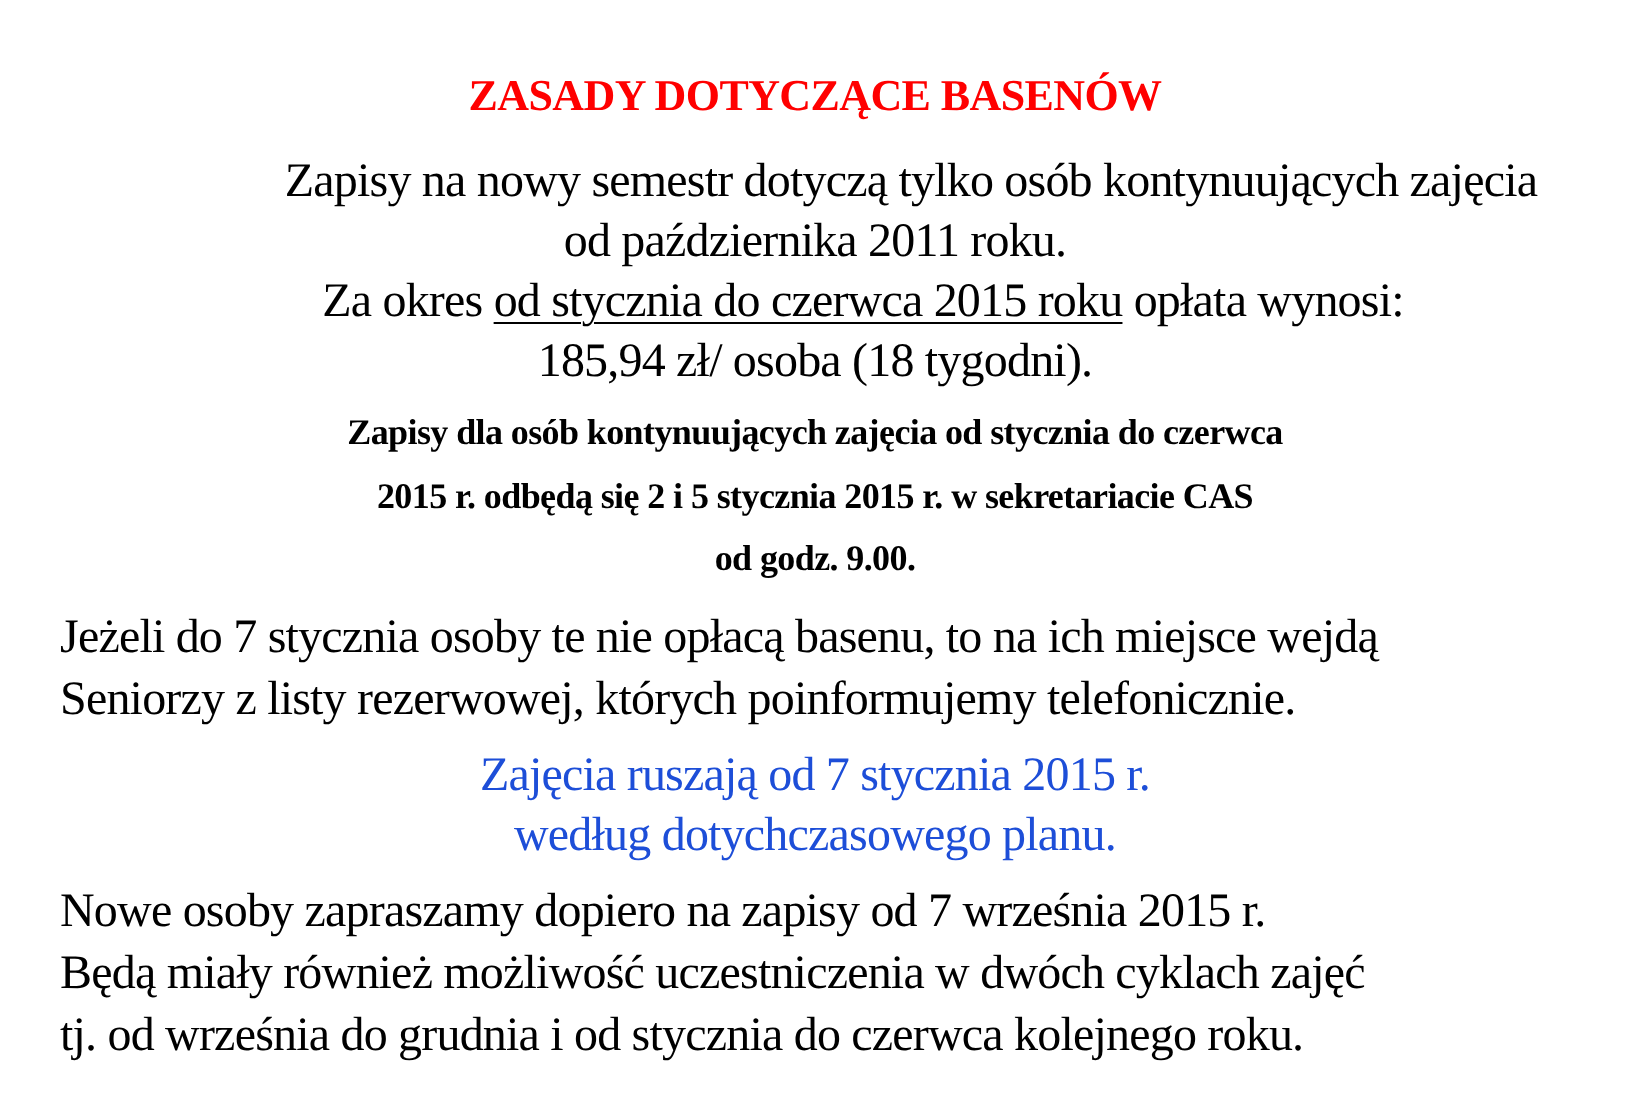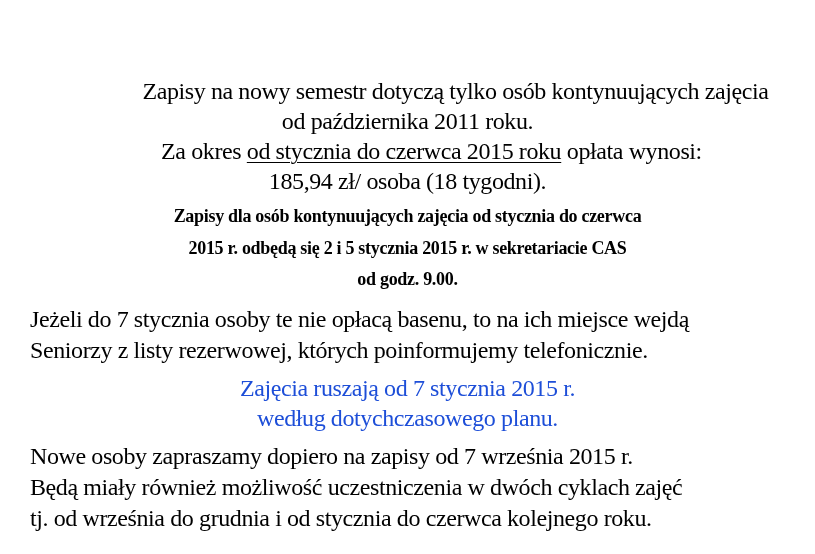--- a/index.html
+++ b/index.html
@@ -58,20 +58,21 @@
       text-decoration: underline;
       text-underline-offset: 3px;
       text-decoration-thickness: 1px;
     }
   </style>
 </head>
 <body>
 
 <div class="doc">
 
+  <div class="line center title">ZASADY DOTYCZĄCE BASENÓW</div>
 
   <div class="line center para" style="top:79px;padding-left:48px;">Zapisy na nowy semestr dotyczą tylko osób kontynuujących zajęcia</div>
   <div class="line center para" style="top:109px;">od października 2011 roku.</div>
   <div class="line center para" style="top:139px;padding-left:24px;">
     <span>Za okres </span><span class="ul">od stycznia do czerwca 2015 roku</span><span> opłata wynosi:</span>
   </div>
   <div class="line center para" style="top:169px;">185,94 zł/ osoba (18 tygodni).</div>
 
   <div class="line center bold" style="top:207px;">Zapisy dla osób kontynuujących zajęcia od stycznia do czerwca</div>
   <div class="line center bold" style="top:239px;">2015 r. odbędą się 2 i 5 stycznia 2015 r. w sekretariacie CAS</div>

